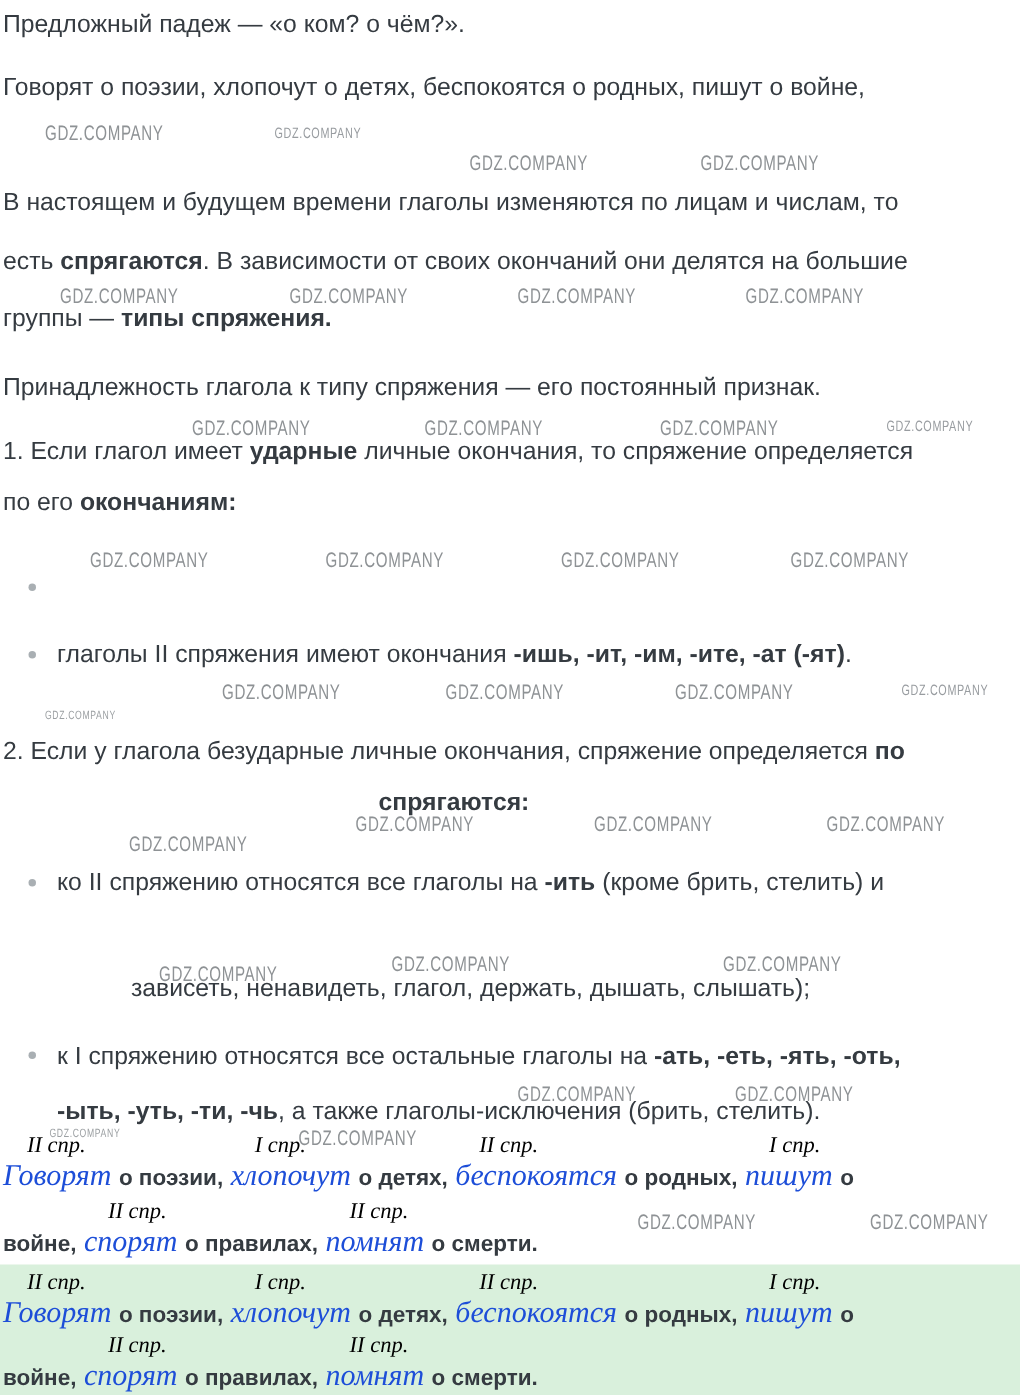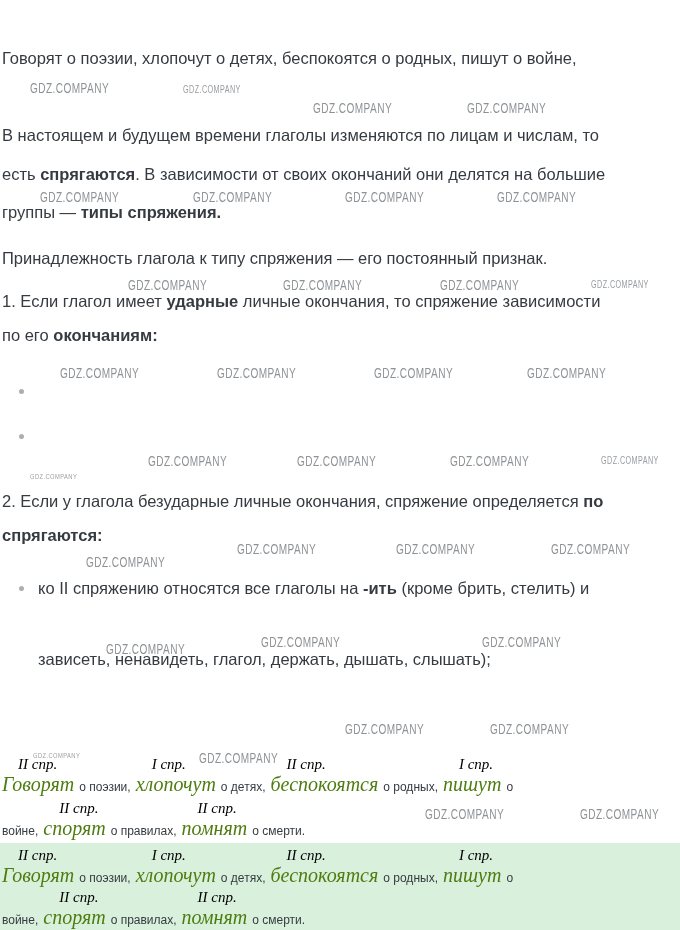--- a/index.html
+++ b/index.html
@@ -14,36 +14,36 @@
   
   .para{position:absolute;left:2px;white-space:nowrap;font-size:16.5px;line-height:22px;z-index:2;}
   .para .b{font-weight:bold;}
   .p1{top:5px;}
   .p2{top:37px;line-height:43px;}
   .p3{top:116px;line-height:38.5px;}
   .p4{top:247px;}
   .p5{top:284px;line-height:34px;}
   .b1{top:380px;}
   .b2{top:425px;}
-  .p6{top:484px;line-height:34px;}
-  .b3{top:571px;line-height:35.5px;}
+  .p6{top:484px;line-height:34px;text-align:center;}
+  .b3{top:571px;line-height:35.5px;text-align:center;}
   .b4{top:686px;line-height:37px;}
   .bullet{padding-left:36px;}
   .dot{position:absolute;left:17px;top:9px;width:5px;height:5px;border-radius:50%;background:#a9afb3;}
   .b3 .dot,.b4 .dot{top:15px;}
   
   .annot-line{position:absolute;left:2px;white-space:nowrap;z-index:2;}
   .l1{top:756px;} .l2{top:800px;}
   .gl1{top:847px;} .gl2{top:889px;}
   .aw{display:inline-block;vertical-align:baseline;}
   .aw .lbl{display:block;font-family:"Liberation Serif",serif;font-style:italic;
            font-size:15px;line-height:16px;padding-left:16px;color:#000000;}
   .aw .w{display:block;font-family:"Liberation Serif",serif;font-style:italic;
-         font-size:20px;line-height:24px;color:#4d7c0f;}
-  .mid{font-weight:normal;font-size:12px;margin:12px 5px;}
+         font-size:20px;line-height:24px;color:#1d4ed8;}
+  .mid{font-weight:bold;font-size:15px;margin:12px 5px;}
   .annot-line > :first-child{margin-left:0;}
   
   .green-block{position:absolute;left:0;top:843px;width:680px;height:87px;z-index:1;}
 </style>
 </head>
 <body>
 
 <div class="page" style="color: rgb(53, 59, 65);">
 
   <div class="wm-layer">
@@ -78,37 +78,43 @@
       <span class="wm n" style="left: 345px; top: 721px;">GDZ.COMPANY</span>
       <span class="wm n" style="left: 490px; top: 721px;">GDZ.COMPANY</span>
       <span class="wm t" style="left: 33px; top: 751px;">GDZ.COMPANY</span>
       <span class="wm n" style="left: 199px; top: 750px;">GDZ.COMPANY</span>
       <span class="wm n" style="left: 425px; top: 806px;">GDZ.COMPANY</span>
       <span class="wm n" style="left: 580px; top: 806px;">GDZ.COMPANY</span>
       <span class="wm n" style="left: 113px; top: 840px;">GDZ.COMPANY</span>
       <span class="wm n" style="left: 268px; top: 840px;">GDZ.COMPANY</span>
     </div>
 
+  <div class="para p1"><span>Предложный падеж — «о ком? о чём?».</span></div>
   <div class="para p2"><span>Говорят о поэзии, хлопочут о детях, беспокоятся о родных, пишут о войне,</span><br></div>
   <div class="para p3"><span>В настоящем и будущем времени глаголы изменяются по лицам и числам, то</span><br><span>есть </span><span class="b">спрягаются</span><span>. В зависимости от своих окончаний они делятся на большие</span><br><span>группы — </span><span class="b">типы спряжения.</span></div>
   <div class="para p4"><span>Принадлежность глагола к типу спряжения — его постоянный признак.</span></div>
-  <div class="para p5"><span>1. Если глагол имеет </span><span class="b">ударные</span><span> личные окончания, то спряжение зависимости</span><br><span>по его </span><span class="b">окончаниям:</span></div>
+  <div class="para p5"><span>1. Если глагол имеет </span><span class="b">ударные</span><span> личные окончания, то спряжение определяется</span><br><span>по его </span><span class="b">окончаниям:</span></div>
 
   <div class="para b1 bullet">
     <span class="dot"></span>
   </div>
   <div class="para b2 bullet">
     <span class="dot"></span>
+    <span class="bt"><span>глаголы II спряжения имеют окончания </span><span class="b">-ишь, -ит, -им, -ите, -ат (-ят)</span><span>.</span></span>
   </div>
 
   <div class="para p6"><span>2. Если у глагола безударные личные окончания, спряжение определяется </span><span class="b">по</span><br><span class="b">спрягаются:</span></div>
 
   <div class="para b3 bullet">
     <span class="dot"></span>
     <span class="bt"><span>ко II спряжению относятся все глаголы на </span><span class="b">-ить</span><span> (кроме брить, стелить) и</span><br><br><span>зависеть, ненавидеть, глагол, держать, дышать, слышать);</span></span>
+  </div>
+  <div class="para b4 bullet">
+    <span class="dot"></span>
+    <span class="bt"><span>к I спряжению относятся все остальные глаголы на </span><span class="b">-ать, -еть, -ять, -оть,</span><br><span class="b">-ыть, -уть, -ти, -чь</span><span>, а также глаголы-исключения (брить, стелить).</span></span>
   </div>
 
   <div class="annot-line l1"><span class="aw"><span class="lbl">II спр.</span><span class="w">Говорят</span></span><span class="mid">о поэзии,</span><span class="aw"><span class="lbl">I спр.</span><span class="w">хлопочут</span></span><span class="mid">о детях,</span><span class="aw"><span class="lbl">II спр.</span><span class="w">беспокоятся</span></span><span class="mid">о родных,</span><span class="aw"><span class="lbl">I спр.</span><span class="w">пишут</span></span><span class="mid">о</span></div>
   <div class="annot-line l2"><span class="mid">войне,</span><span class="aw"><span class="lbl">II спр.</span><span class="w">спорят</span></span><span class="mid">о правилах,</span><span class="aw"><span class="lbl">II спр.</span><span class="w">помнят</span></span><span class="mid">о смерти.</span></div>
 
   <div class="green-block" style="background: rgb(217, 240, 220);"></div>
   <div class="annot-line gl1"><span class="aw"><span class="lbl">II спр.</span><span class="w">Говорят</span></span><span class="mid">о поэзии,</span><span class="aw"><span class="lbl">I спр.</span><span class="w">хлопочут</span></span><span class="mid">о детях,</span><span class="aw"><span class="lbl">II спр.</span><span class="w">беспокоятся</span></span><span class="mid">о родных,</span><span class="aw"><span class="lbl">I спр.</span><span class="w">пишут</span></span><span class="mid">о</span></div>
   <div class="annot-line gl2"><span class="mid">войне,</span><span class="aw"><span class="lbl">II спр.</span><span class="w">спорят</span></span><span class="mid">о правилах,</span><span class="aw"><span class="lbl">II спр.</span><span class="w">помнят</span></span><span class="mid">о смерти.</span></div>
 
 </div>

